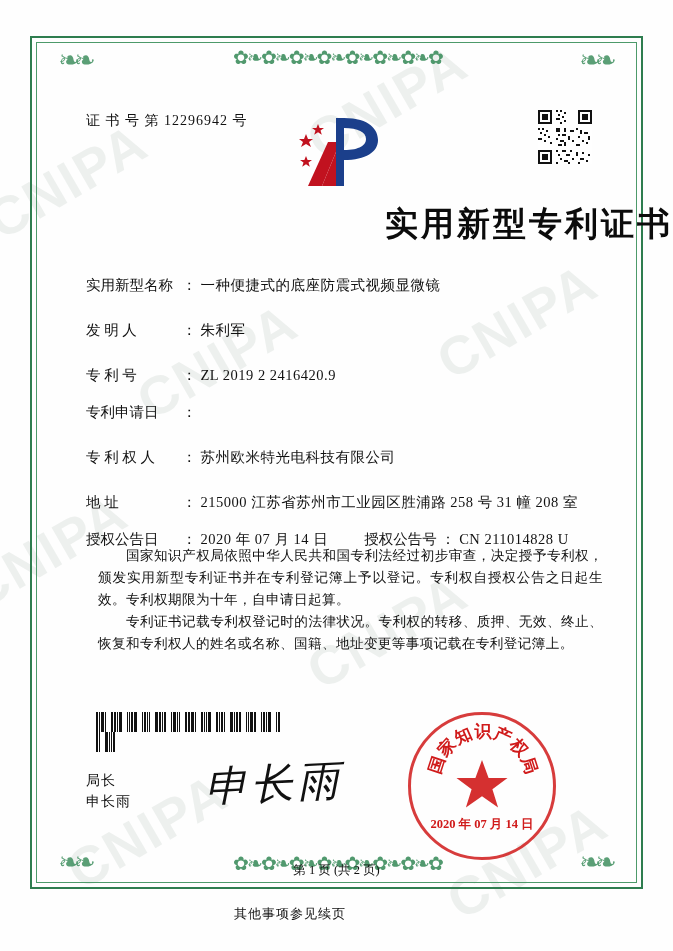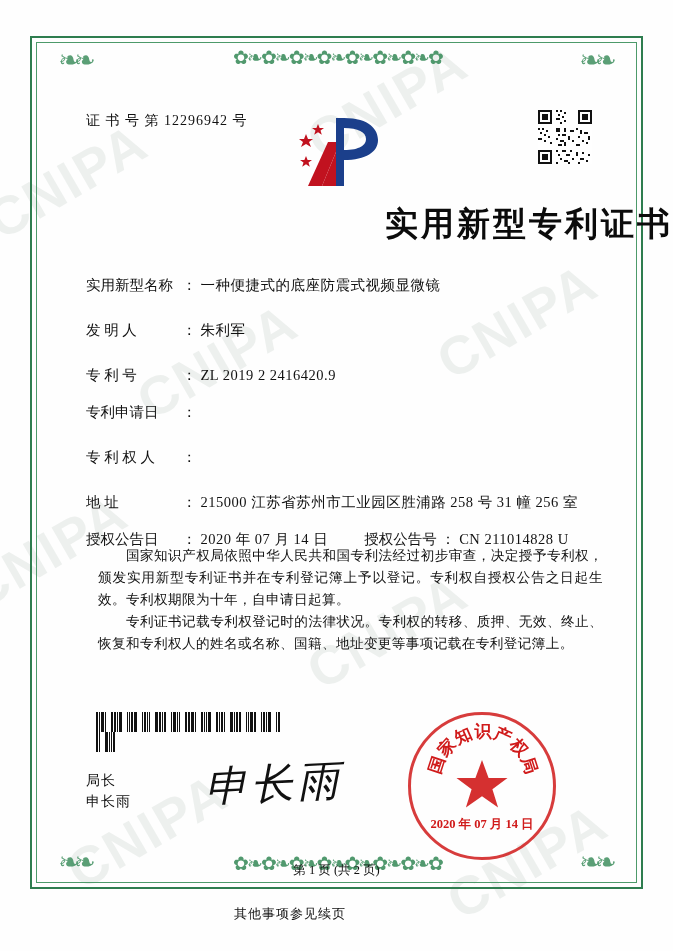--- a/index.html
+++ b/index.html
@@ -434,26 +434,27 @@
     </div>
 
     <div class="field-row">
       <span class="field-label">专利申请日</span>
       <span class="field-colon">：</span>
     </div>
 
     <div class="field-row">
       <span class="field-label spread">专 利 权 人</span>
       <span class="field-colon">：</span>
+      <span class="field-value">苏州欧米特光电科技有限公司</span>
     </div>
 
     <div class="field-row">
       <span class="field-label spread">地 址</span>
       <span class="field-colon">：</span>
-      <span class="field-value">215000 江苏省苏州市工业园区胜浦路 258 号 31 幢 256 室</span>
+      <span class="field-value">215000 江苏省苏州市工业园区胜浦路 258 号 31 幢 208 室</span>
     </div>
 
     <div class="field-row double">
       <span class="field-label">授权公告日</span>
       <span class="field-colon">：</span>
       <span class="field-value">2020 年 07 月 14 日</span>
       <span class="sub-label">授权公告号</span>
       <span class="field-colon">：</span>
       <span class="field-value">CN 211014828 U</span>
     </div>

